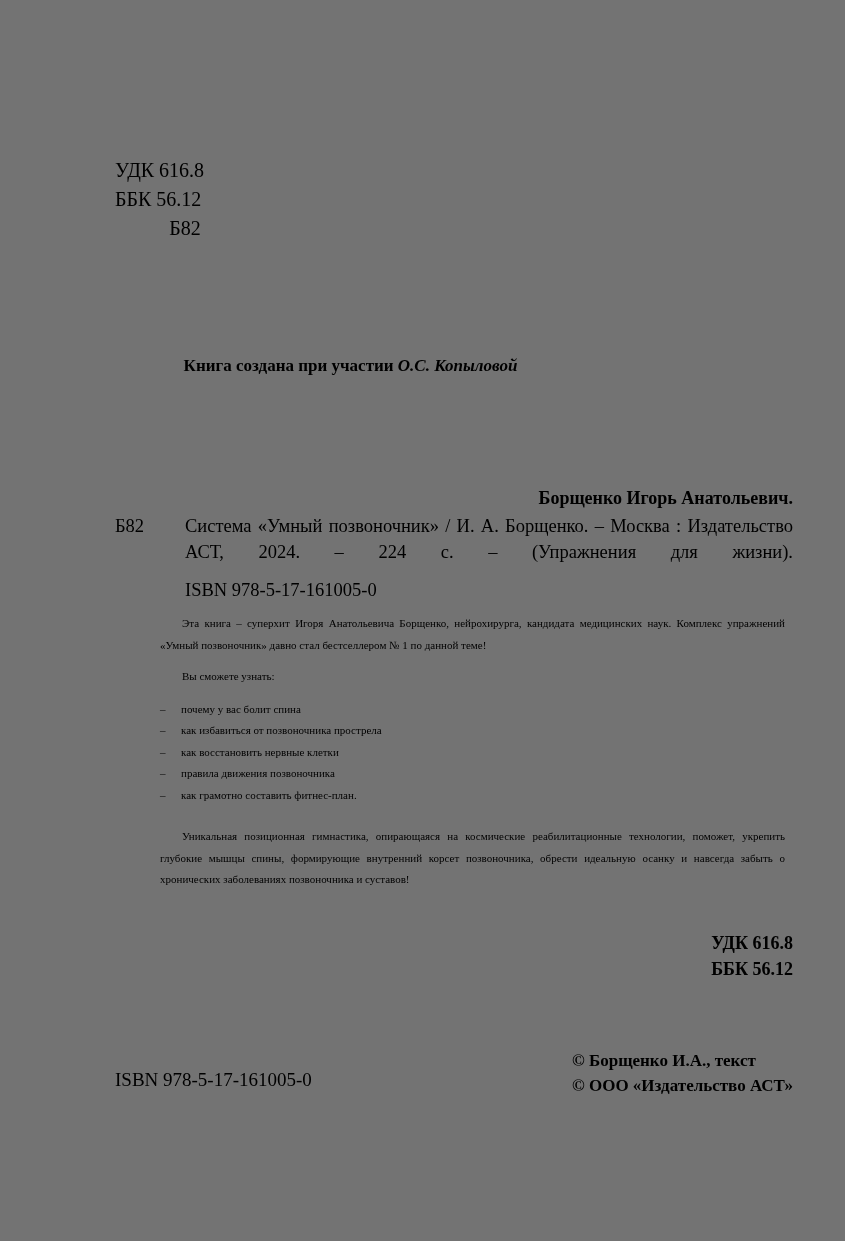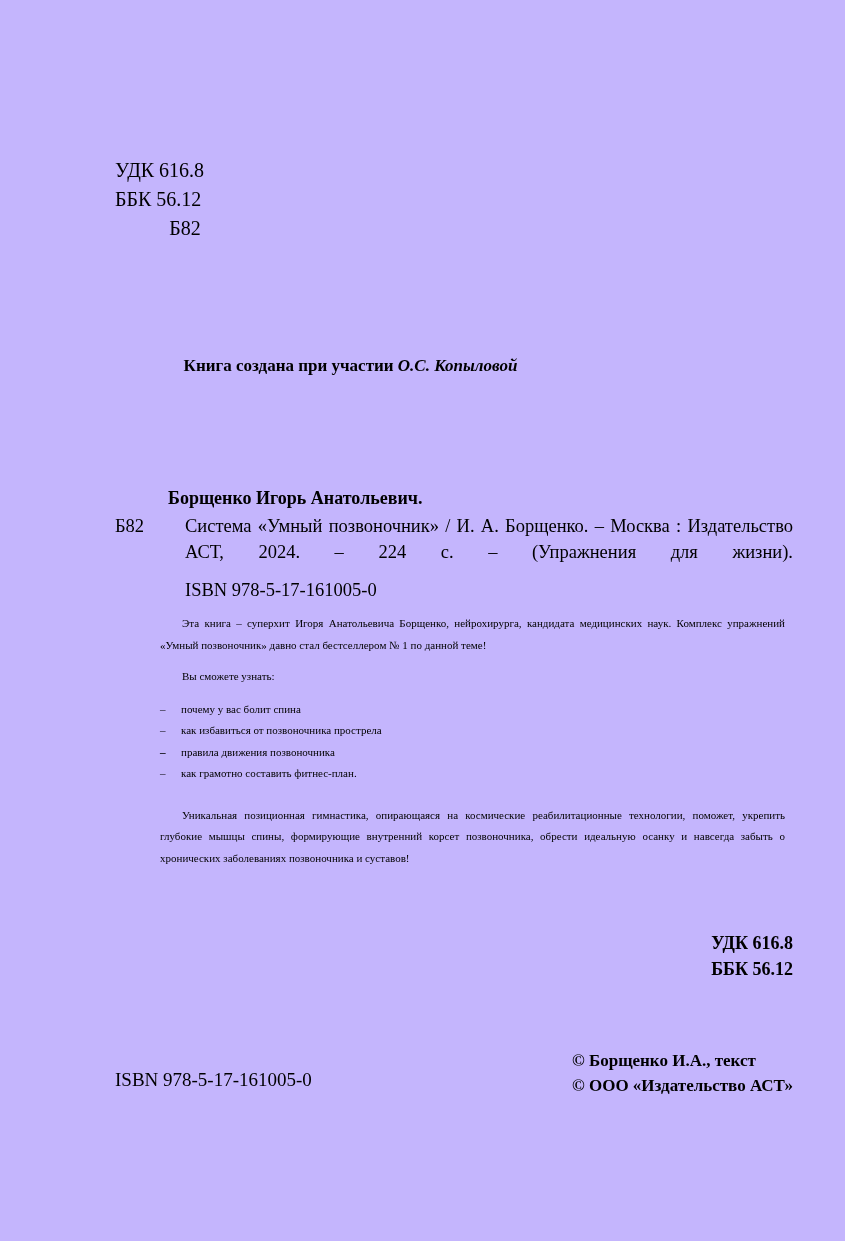--- a/index.html
+++ b/index.html
@@ -4,21 +4,21 @@
 <style>
   html, body {
     margin: 0;
     padding: 0;
     background: #ffffff;
   }
   .page {
     position: relative;
     width: 845px;
     height: 1241px;
-    background: #c4b5fd;
+    background: #737373;
     font-family: "Liberation Serif", "DejaVu Serif", serif;
     color: #000000;
     overflow: hidden;
   }
 
   
   .udk-top {
     position: absolute;
     left: 115px;
     top: 156px;
@@ -51,20 +51,21 @@
     width: 678px;
     font-size: 18.5px;
   }
   .record .author {
     display: block;
     margin-left: 53px;
     font-weight: bold;
     font-size: 18px;
     line-height: 24px;
     white-space: nowrap;
+    text-align: right;
   }
   .record .entry {
     position: relative;
     margin-top: 4px;
     text-align: justify;
     text-align-last: justify;
     line-height: 25.5px;
     padding-left: 70px;
     text-indent: 0;
   }
@@ -172,21 +173,21 @@
   </div>
 
   <div class="isbn-inner">ISBN 978-5-17-161005-0</div>
 
   <div class="annot">
     <p>Эта книга – суперхит Игоря Анатольевича Борщенко, нейрохирурга, кандидата медицинских наук. Комплекс упражнений «Умный позвоночник» давно стал бестселлером № 1 по данной теме!</p>
     <p class="lead-in">Вы сможете узнать:</p>
     <ul>
       <li><span class="dash">–</span><span>почему у вас болит спина</span></li>
       <li><span class="dash">–</span><span>как избавиться от позвоночника прострела</span></li>
-      <li><span class="dash">–</span></li>
+      <li><span class="dash">–</span><span>как восстановить нервные клетки</span></li>
       <li><span class="dash">–</span><span>правила движения позвоночника</span></li>
       <li><span class="dash">–</span><span>как грамотно составить фитнес-план.</span></li>
     </ul>
     <p class="closing">Уникальная позиционная гимнастика, опирающаяся на космические реабилитационные технологии, поможет, укрепить глубокие мышцы спины, формирующие внутренний корсет позвоночника, обрести идеальную осанку и навсегда забыть о хронических заболеваниях позвоночника и суставов!</p>
   </div>
 
   <div class="udk-bottom">
     <span class="ln">УДК 616.8</span>
     <span class="ln">ББК 56.12</span>
   </div>

